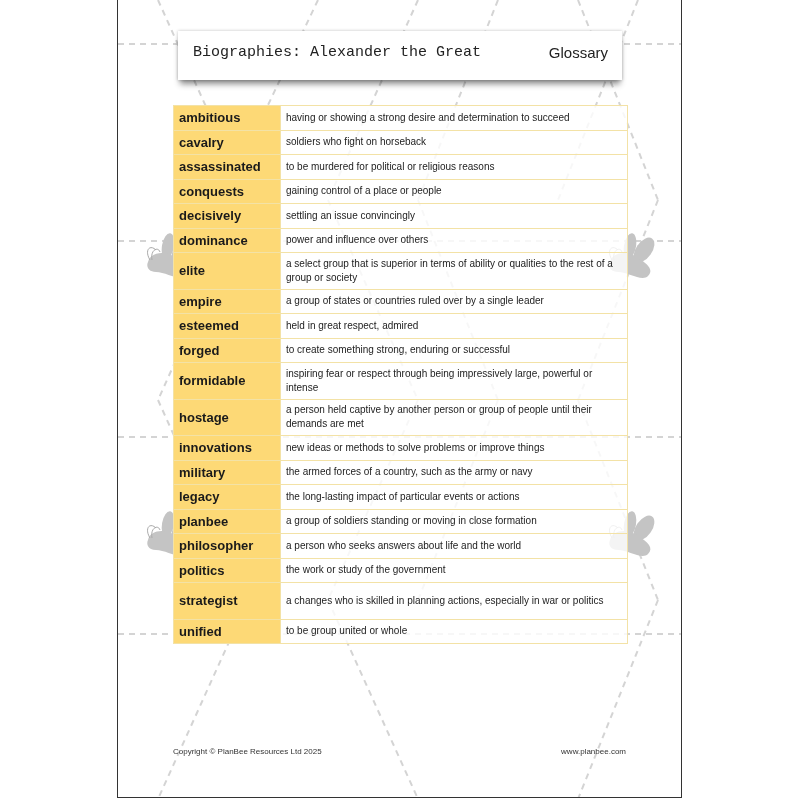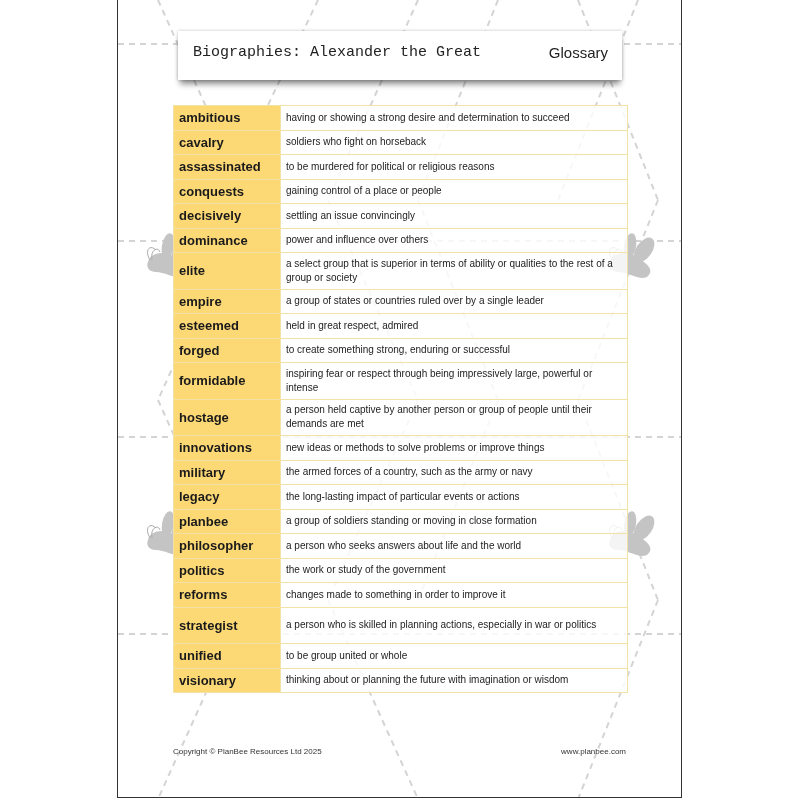--- a/index.html
+++ b/index.html
@@ -182,34 +182,26 @@
           <td class="def">a group of soldiers standing or moving in close formation</td>
         </tr>
       <tr class="single">
           <td class="term">philosopher</td>
           <td class="def">a person who seeks answers about life and the world</td>
         </tr>
       <tr class="single">
           <td class="term">politics</td>
           <td class="def">the work or study of the government</td>
         </tr>
-      <tr class="single">
-          <td class="term">reforms</td>
-          <td class="def">changes made to something in order to improve it</td>
-        </tr>
       <tr class="double">
           <td class="term">strategist</td>
-          <td class="def">a person who is skilled in planning actions, especially in war or politics</td>
+          <td class="def">a changes who is skilled in planning actions, especially in war or politics</td>
         </tr>
       <tr class="single">
           <td class="term">unified</td>
           <td class="def">to be group united or whole</td>
-        </tr>
-      <tr class="single">
-          <td class="term">visionary</td>
-          <td class="def">thinking about or planning the future with imagination or wisdom</td>
         </tr>
     </tbody>
   </table>
 
   <span class="footer-left">Copyright © PlanBee Resources Ltd 2025</span>
   <span class="footer-right">www.planbee.com</span>
 </div>
 
 </body></html>

